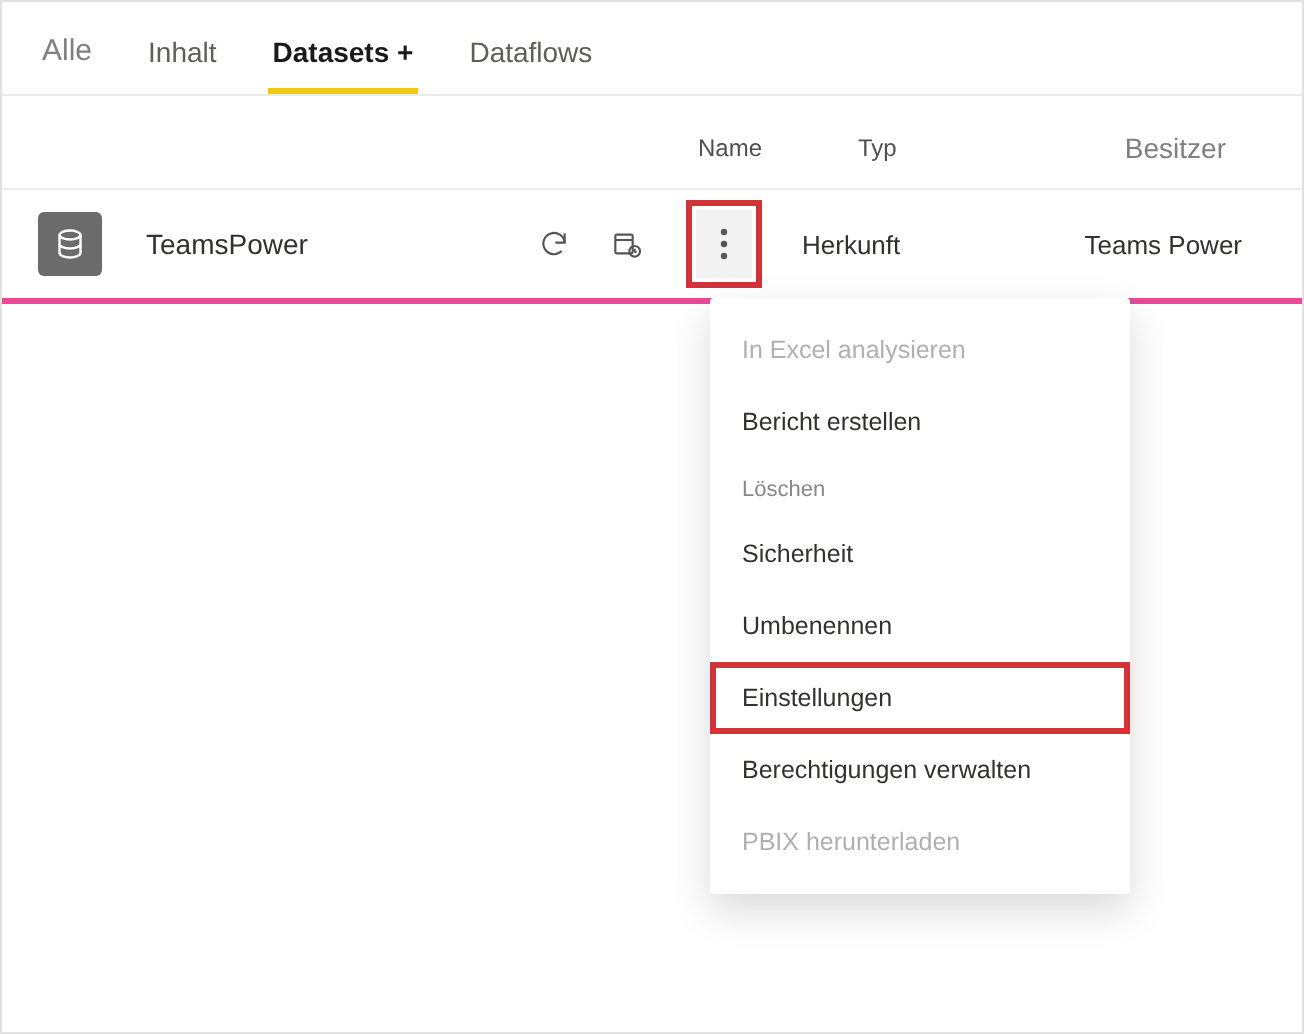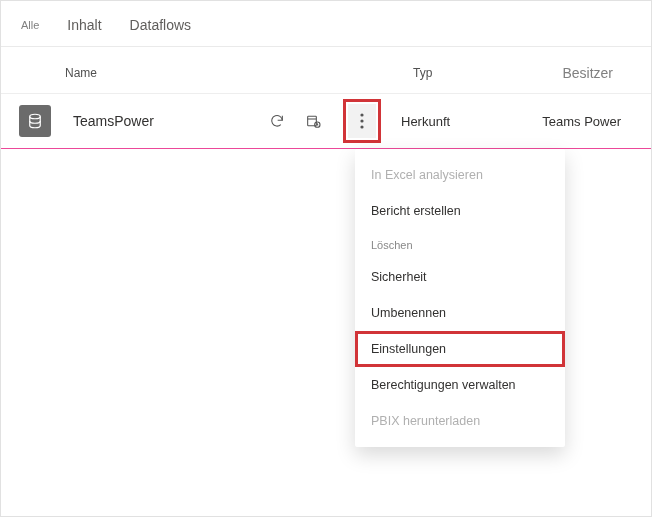--- a/index.html
+++ b/index.html
@@ -21,42 +21,42 @@
     padding: 10px 18px 0 18px;
     border-bottom: 1px solid #eaeaea;
   }
   .tab {
     padding: 6px 2px 10px 2px;
     font-size: 14px;
     color: #605e5c;
     cursor: pointer;
     border-bottom: 3px solid transparent;
   }
-  .tab.small { font-size: 11px; color: #808080; }
+  .tab.small { font-size: 15px; color: #808080; }
   .tab.active {
     color: #1a1a1a;
     font-weight: 600;
     border-bottom: 3px solid #f2c811;
   }
   .header-row {
     display: flex;
     align-items: center;
     padding: 18px 18px 12px 18px;
     font-size: 12px;
     color: #505050;
   }
-  .col-name { margin-left: 46px; width: 300px; }
+  .col-name { margin-left: 62px; width: 300px; text-align: right; }
   .col-type { margin-left: 48px; width: 110px; }
   .col-owner { margin-left: auto; font-size: 14px; color: #808080; margin-right: 20px;}
   .data-row {
     display: flex;
     align-items: center;
     padding: 10px 18px;
     border-top: 1px solid #eeeeee;
-    border-bottom: 1px solid #ec4899;
+    border-bottom: 3px solid #ec4899;
     background: #ffffff;
   }
   .ds-icon {
     width: 32px; height: 32px;
     background: #6b6b6b;
     border-radius: 3px;
     display: flex; align-items: center; justify-content: center;
     flex-shrink: 0;
   }
   .ds-icon svg { width: 18px; height: 18px; fill: none; stroke: #fff; stroke-width: 1.6; }
@@ -126,20 +126,21 @@
     outline: 3px solid #d13438;
     outline-offset: -3px;
   }
 </style>
 </head>
 <body>
 
 <div class="tabs">
   <div class="tab small">Alle</div>
   <div class="tab">Inhalt</div>
+  <div class="tab active">Datasets +</div>
   <div class="tab">Dataflows</div>
 </div>
 
 <div class="header-row">
   <div class="col-name">Name</div>
   <div class="col-type">Typ</div>
   <div class="col-owner">Besitzer</div>
 </div>
 
 <div class="data-row">

